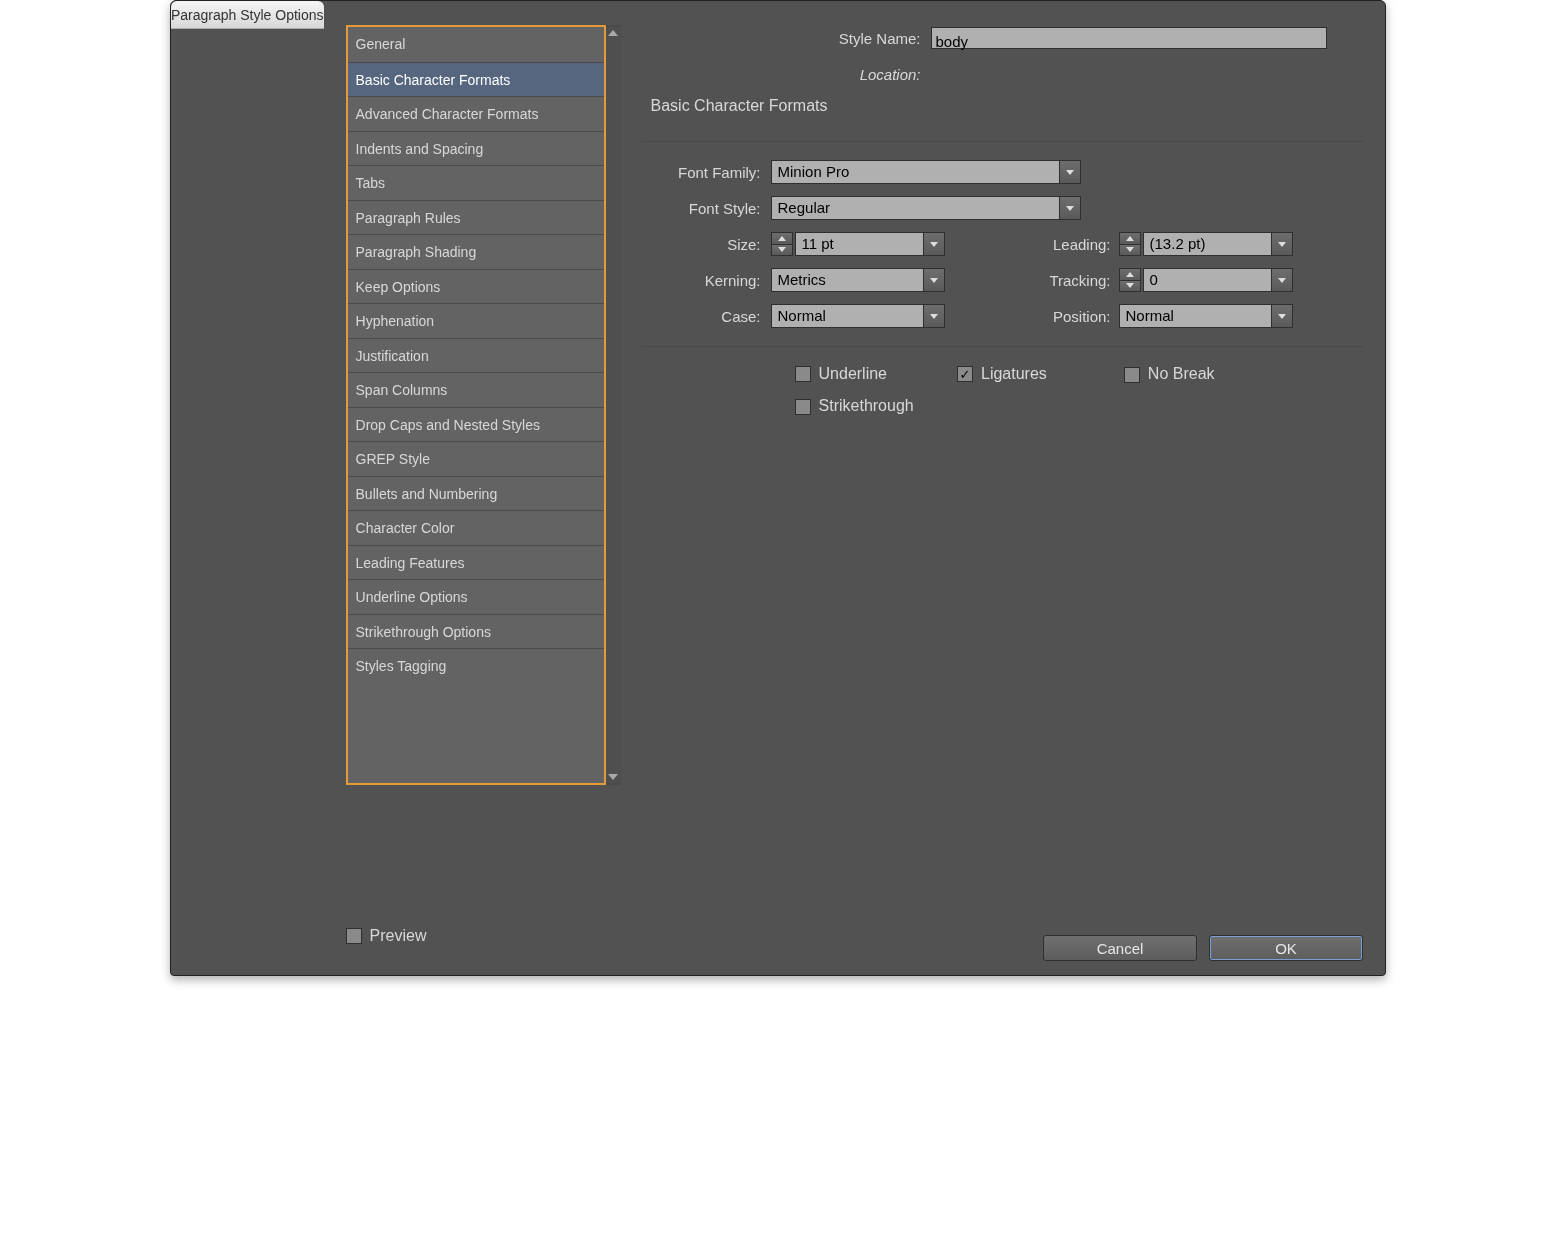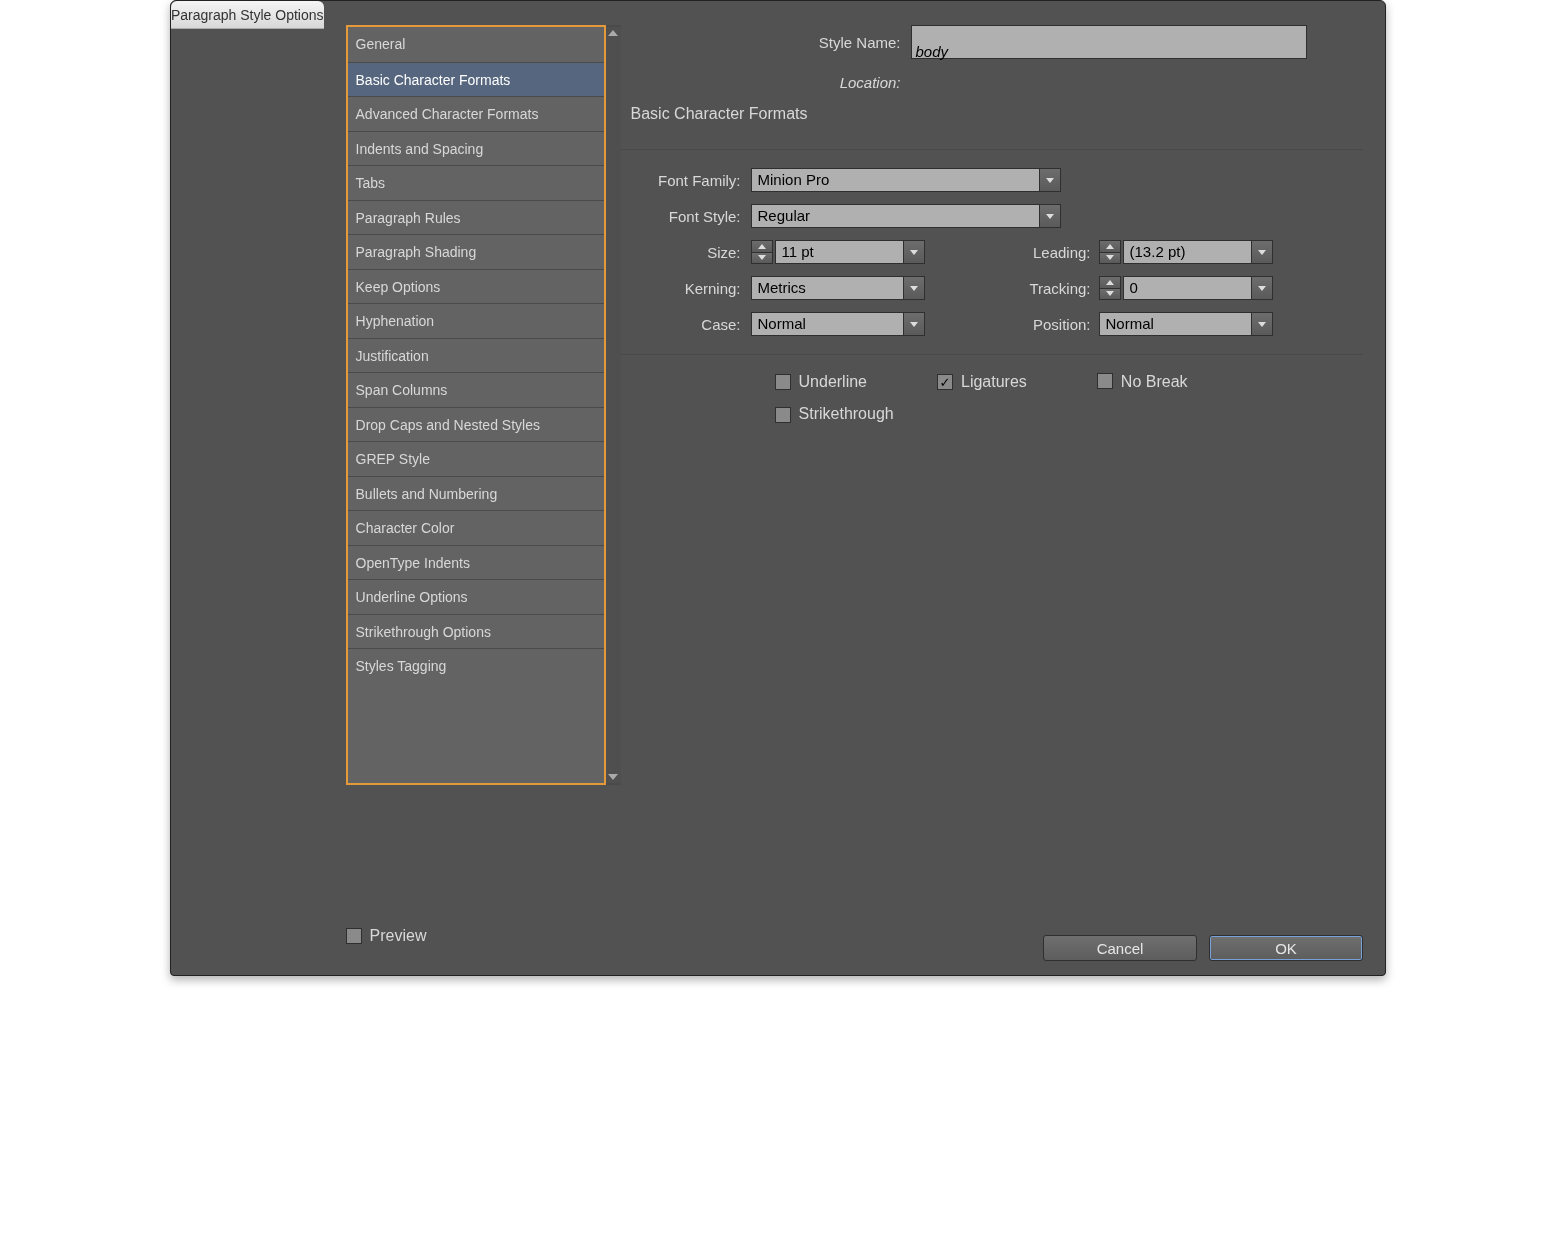--- a/index.html
+++ b/index.html
@@ -33,20 +33,21 @@
   padding: 24px 22px 14px 22px;
   display: flex;
   flex-direction: column;
   color: #d8d8d8;
   font-size: 15px;
 }
 
 .main-cols {
   flex: 1;
   display: flex;
+  gap: 20px;
 }
 
 
 .sidebar-wrap {
   display: flex;
   align-items: flex-start;
 }
 .sidebar {
   width: 260px;
   height: 760px;
@@ -96,24 +97,23 @@
 .form-top { padding-left: 10px; }
 .row { display: flex; align-items: center; margin-bottom: 10px; min-height: 26px; }
 .label-col { width: 280px; text-align: right; padding-right: 10px; color: #d8d8d8; }
 .section-title { font-size: 16px; color: #d8d8d8; margin: 2px 0 26px 0; }
 
 .txt-input {
   height: 22px;
   background: #b0b0b0;
   border: 1px solid #2f2f2f;
   color: #000;
-  padding: 16px 4px;
+  padding: 4px 4px;
   font-size: 15px;
   line-height: 20px;
-  font-style: italic;
 }
 .style-name-input { width: 396px; }
 
 .form-fields { border-top: 1px solid #494949; border-bottom: 1px solid #494949; padding: 18px 0 18px 0; }
 
 .field-row { display: flex; align-items: center; margin-bottom: 12px; }
 .flabel { width: 130px; text-align: right; padding-right: 10px; }
 .flabel2 { width: 110px; text-align: right; padding-right: 8px; }
 
 .combo {
@@ -232,21 +232,21 @@
             <div class="sidebar-item">Paragraph Rules</div>
             <div class="sidebar-item">Paragraph Shading</div>
             <div class="sidebar-item">Keep Options</div>
             <div class="sidebar-item">Hyphenation</div>
             <div class="sidebar-item">Justification</div>
             <div class="sidebar-item">Span Columns</div>
             <div class="sidebar-item">Drop Caps and Nested Styles</div>
             <div class="sidebar-item">GREP Style</div>
             <div class="sidebar-item">Bullets and Numbering</div>
             <div class="sidebar-item">Character Color</div>
-            <div class="sidebar-item">OpenType Indents</div>
+            <div class="sidebar-item">Leading Features</div>
             <div class="sidebar-item">Underline Options</div>
             <div class="sidebar-item">Strikethrough Options</div>
             <div class="sidebar-item">Styles Tagging</div>
           </div>
         <div class="scrollbar-col">
           <div class="scr-arrow up"></div>
           <div class="scr-arrow down"></div>
         </div>
       </div>
 
@@ -372,21 +372,21 @@
 
         <div class="cb-row">
           <div style="display:flex;align-items:center;">
             <div class="chk"></div>
             <span class="chk-label">Underline</span>
           </div>
           <div style="display:flex;align-items:center;">
             <div class="chk">✓</div>
             <span class="chk-label">Ligatures</span>
           </div>
-          <div style="display:flex;align-items:flex-start;">
+          <div style="display:flex;align-items:flex-end;margin-left:7px;">
             <div class="chk"></div>
             <span class="chk-label">No Break</span>
           </div>
         </div>
         <div class="cb-row2">
           <div style="display:flex;align-items:flex-end;">
             <div class="chk"></div>
             <span class="chk-label">Strikethrough</span>
           </div>
         </div>

